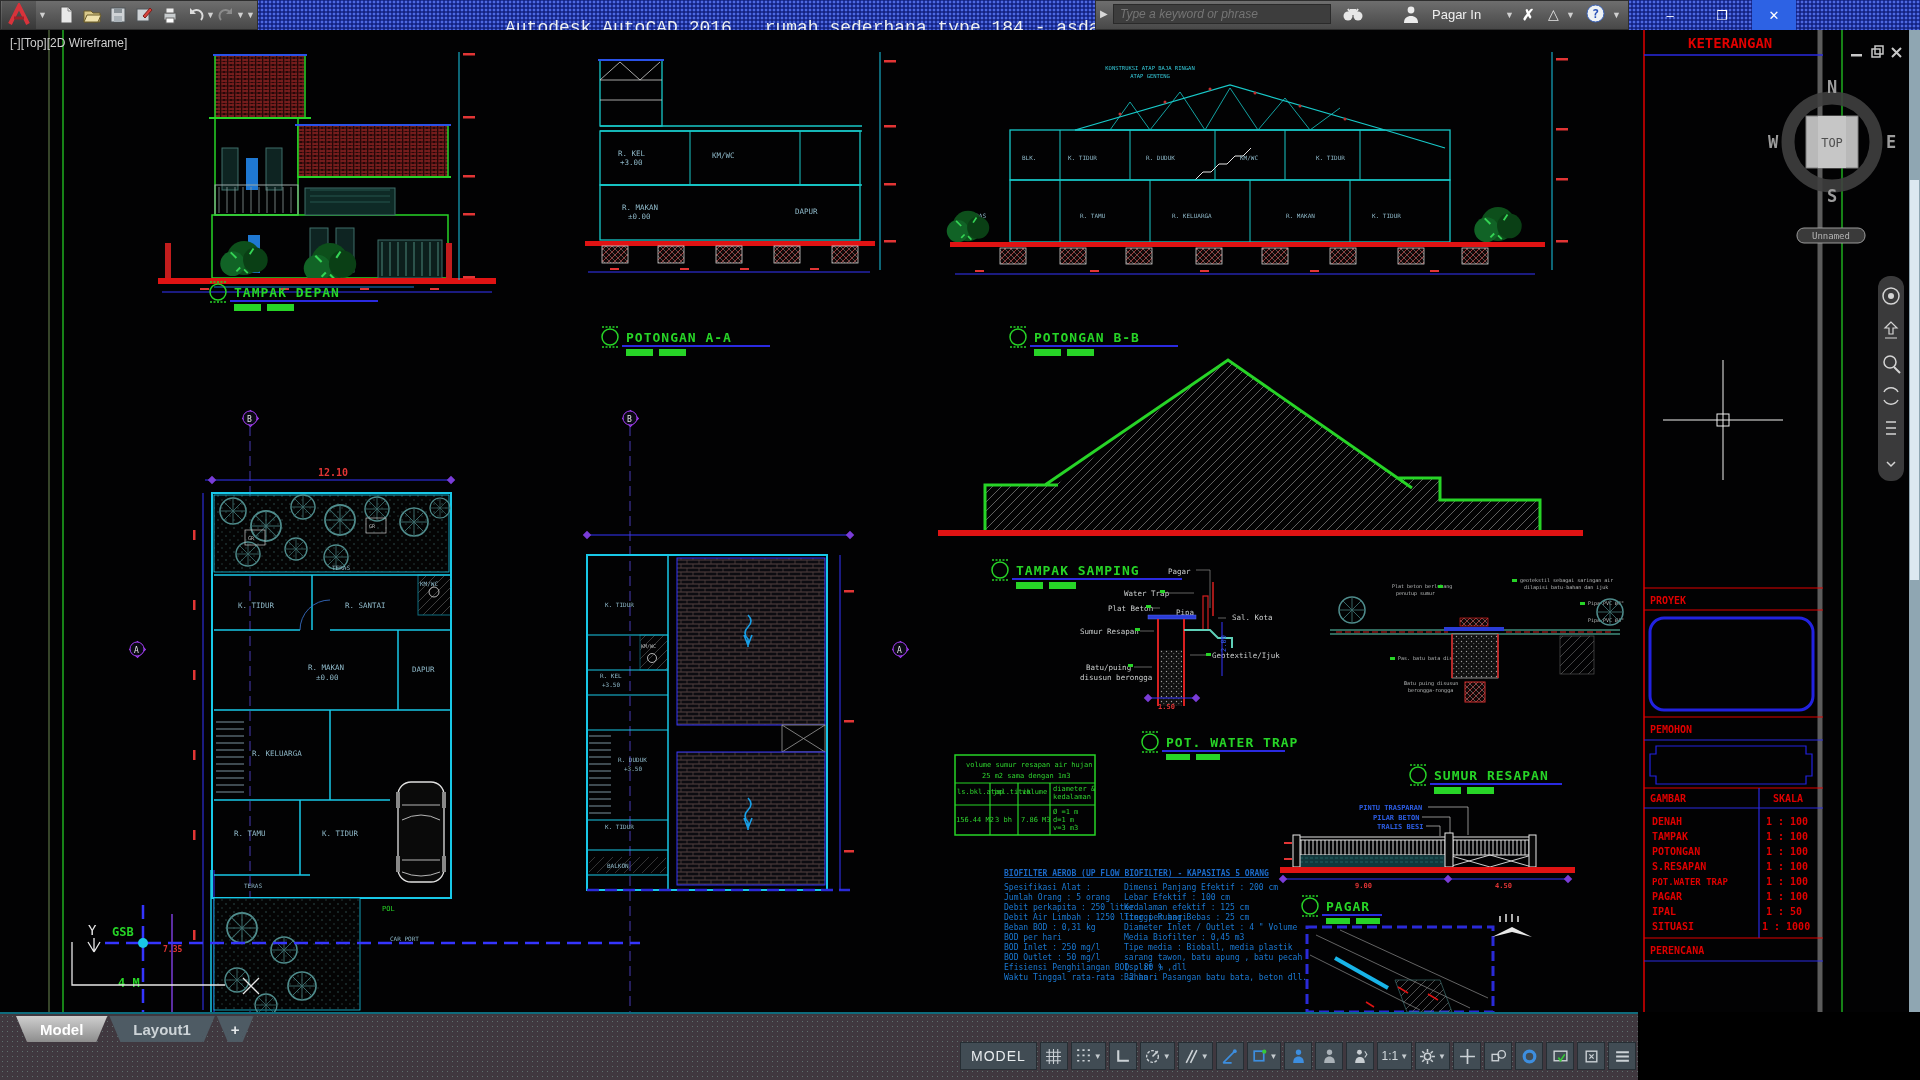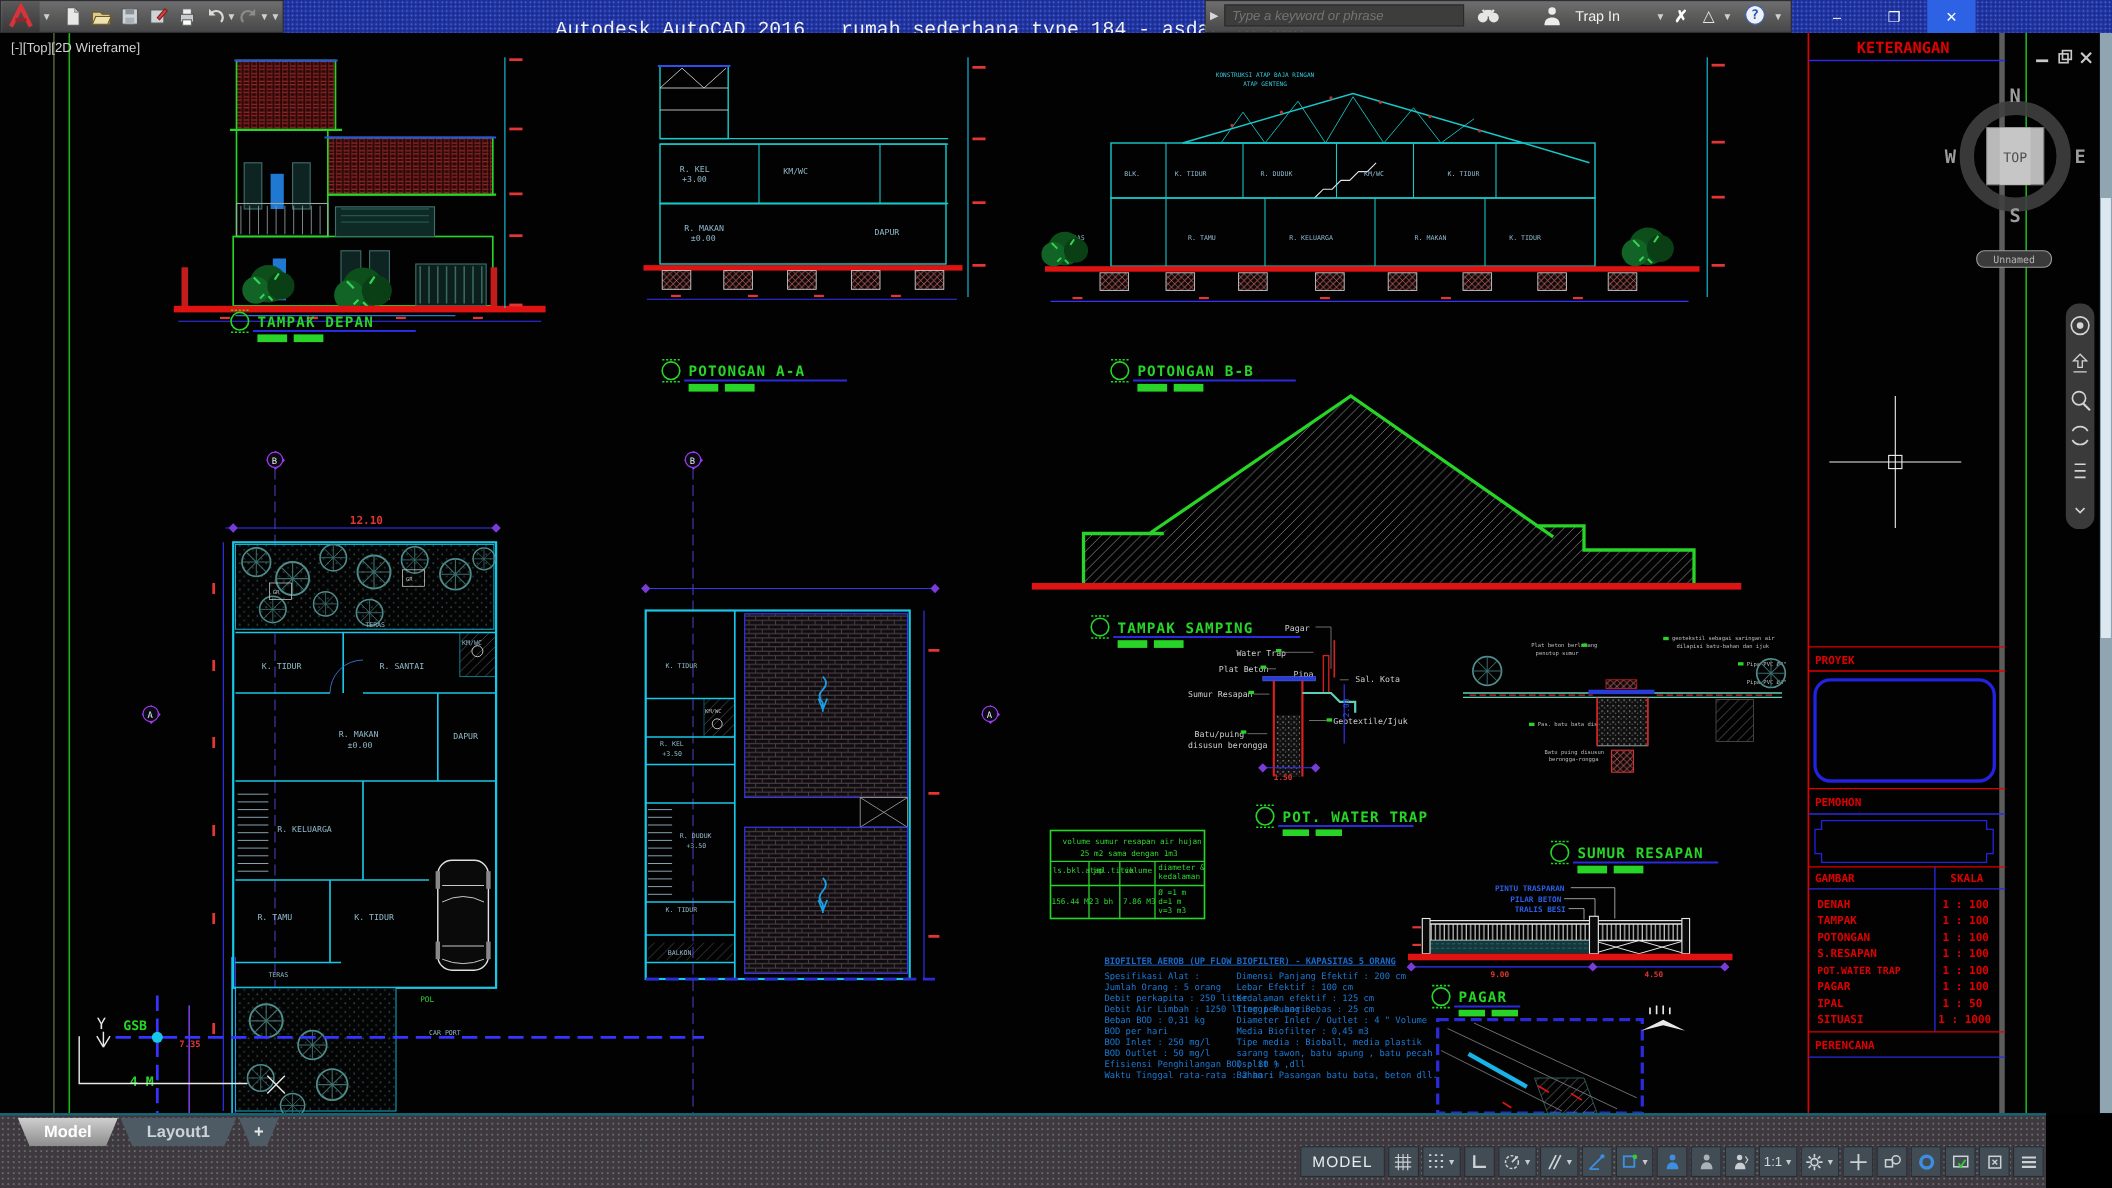--- a/index.html
+++ b/index.html
@@ -30,21 +30,21 @@
   .tb-glyph{position:absolute;top:3px;color:#e4e4e4;}
   #signin-label{position:absolute;left:1432px;top:7px;color:#f0f0f0;font-size:13px;}
   .winbtn{position:absolute;top:0;width:44px;height:30px;color:#fff;display:flex;align-items:center;justify-content:center;font-size:13px;}
   #btn-close{background:#2d62e4;}
 
   
   #canvas{position:absolute;left:0;top:30px;width:1920px;height:982px;background:#020203;cursor:crosshair;}
   #vplabel{position:absolute;left:10px;top:6px;color:#cfcfcf;font-size:12px;font-family:Liberation Sans, sans-serif;}
 
   
-  #bottombar{position:absolute;left:0;top:1012px;width:1860px;height:68px;
+  #bottombar{position:absolute;left:0;top:1012px;width:1638px;height:68px;
     background-color:#40383f;
     background-image:radial-gradient(circle,#5f6f6e 18%,transparent 22%);
     background-size:5px 5px;border-top:2px solid #0f6b7c;box-sizing:border-box;}
   #tabs{position:absolute;left:16px;top:2px;display:flex;gap:2px;}
   .tab{height:26px;display:flex;align-items:center;justify-content:center;
     clip-path:polygon(0 0,100% 0,calc(100% - 11px) 100%,11px 100%);padding:0 24px;font-size:15px;font-weight:bold;}
   #tab-model{background:linear-gradient(#cfcfcf,#8d8d8d);color:#fff;font-weight:bold;}
   #tab-layout1{background:#4e5b64;color:#ccd3d7;}
   #tab-plus{background:#4e5b64;color:#e4e8ea;padding:0 14px;font-weight:bold;}
 
@@ -131,21 +131,21 @@
           <circle cx="6" cy="10" r="4.5" fill="#e6e6e6"></circle>
           <circle cx="16" cy="10" r="4.5" fill="#e6e6e6"></circle>
           <rect x="8" y="3" width="6" height="6" fill="#e6e6e6"></rect>
           <path d="M6 3 l2 3 M16 3 l-2 3" stroke="#e6e6e6" stroke-width="2"></path>
         </svg></span>
     <span class="tb-glyph" style="left:1402px;top:5px">
       <svg width="18" height="20" viewBox="0 0 18 20">
           <circle cx="9" cy="5" r="3.4" fill="#ececec"></circle>
           <path d="M2 18 c0-5 3-7 7-7 s7 2 7 7 z" fill="#ececec"></path>
         </svg></span>
-    <span id="signin-label">Trap In</span>
+    <span id="signin-label">Pagar In</span>
     <span class="caret" style="left:1505px">▼</span>
     <span class="tb-glyph" style="left:1522px;top:6px;font-weight:bold;font-size:15px;color:#fff">✗</span>
     <span class="tb-glyph" style="left:1548px;top:6px;font-size:14px">△</span>
     <span class="caret" style="left:1566px">▼</span>
     <span class="tb-glyph" style="left:1586px;top:4px">
       <svg width="19" height="19" viewBox="0 0 19 19">
           <circle cx="9.5" cy="9.5" r="8.5" fill="#eef2f5" stroke="#3a62b8"></circle>
           <text x="9.5" y="13.5" text-anchor="middle" font-size="12" font-weight="bold" fill="#2a52b8" font-family="Liberation Sans,sans-serif">?</text>
         </svg></span>
     <span class="caret" style="left:1612px">▼</span>

